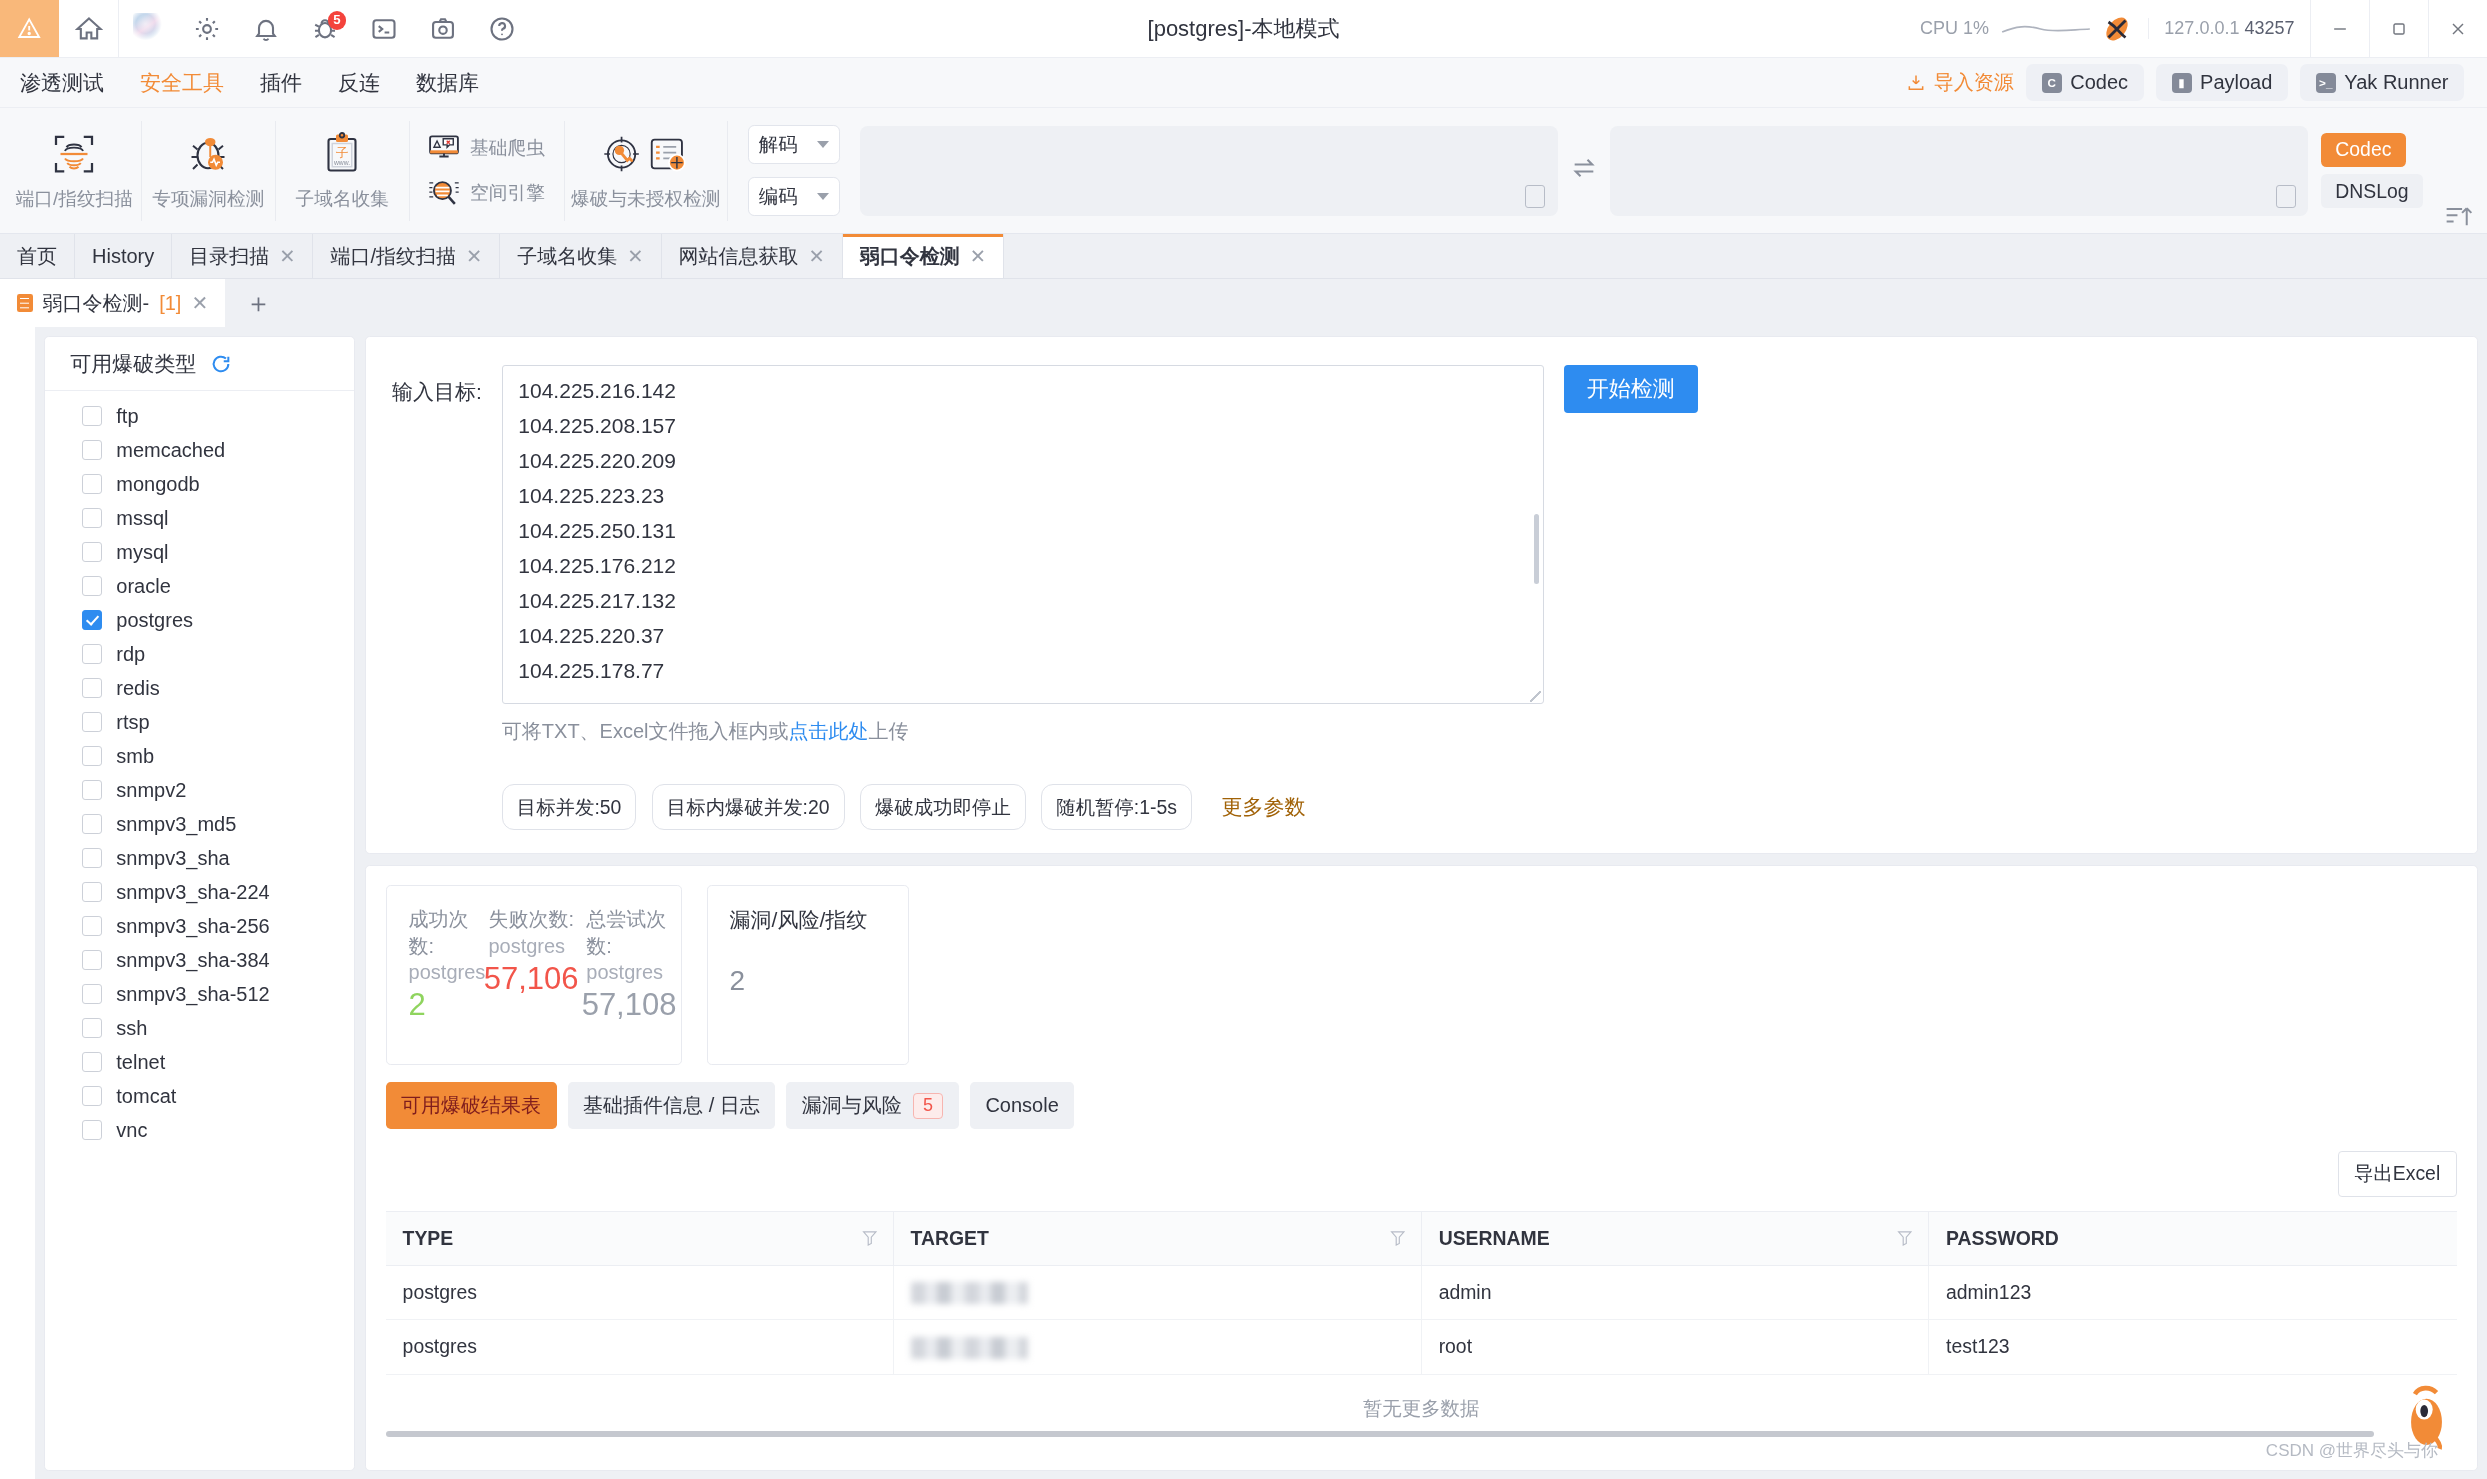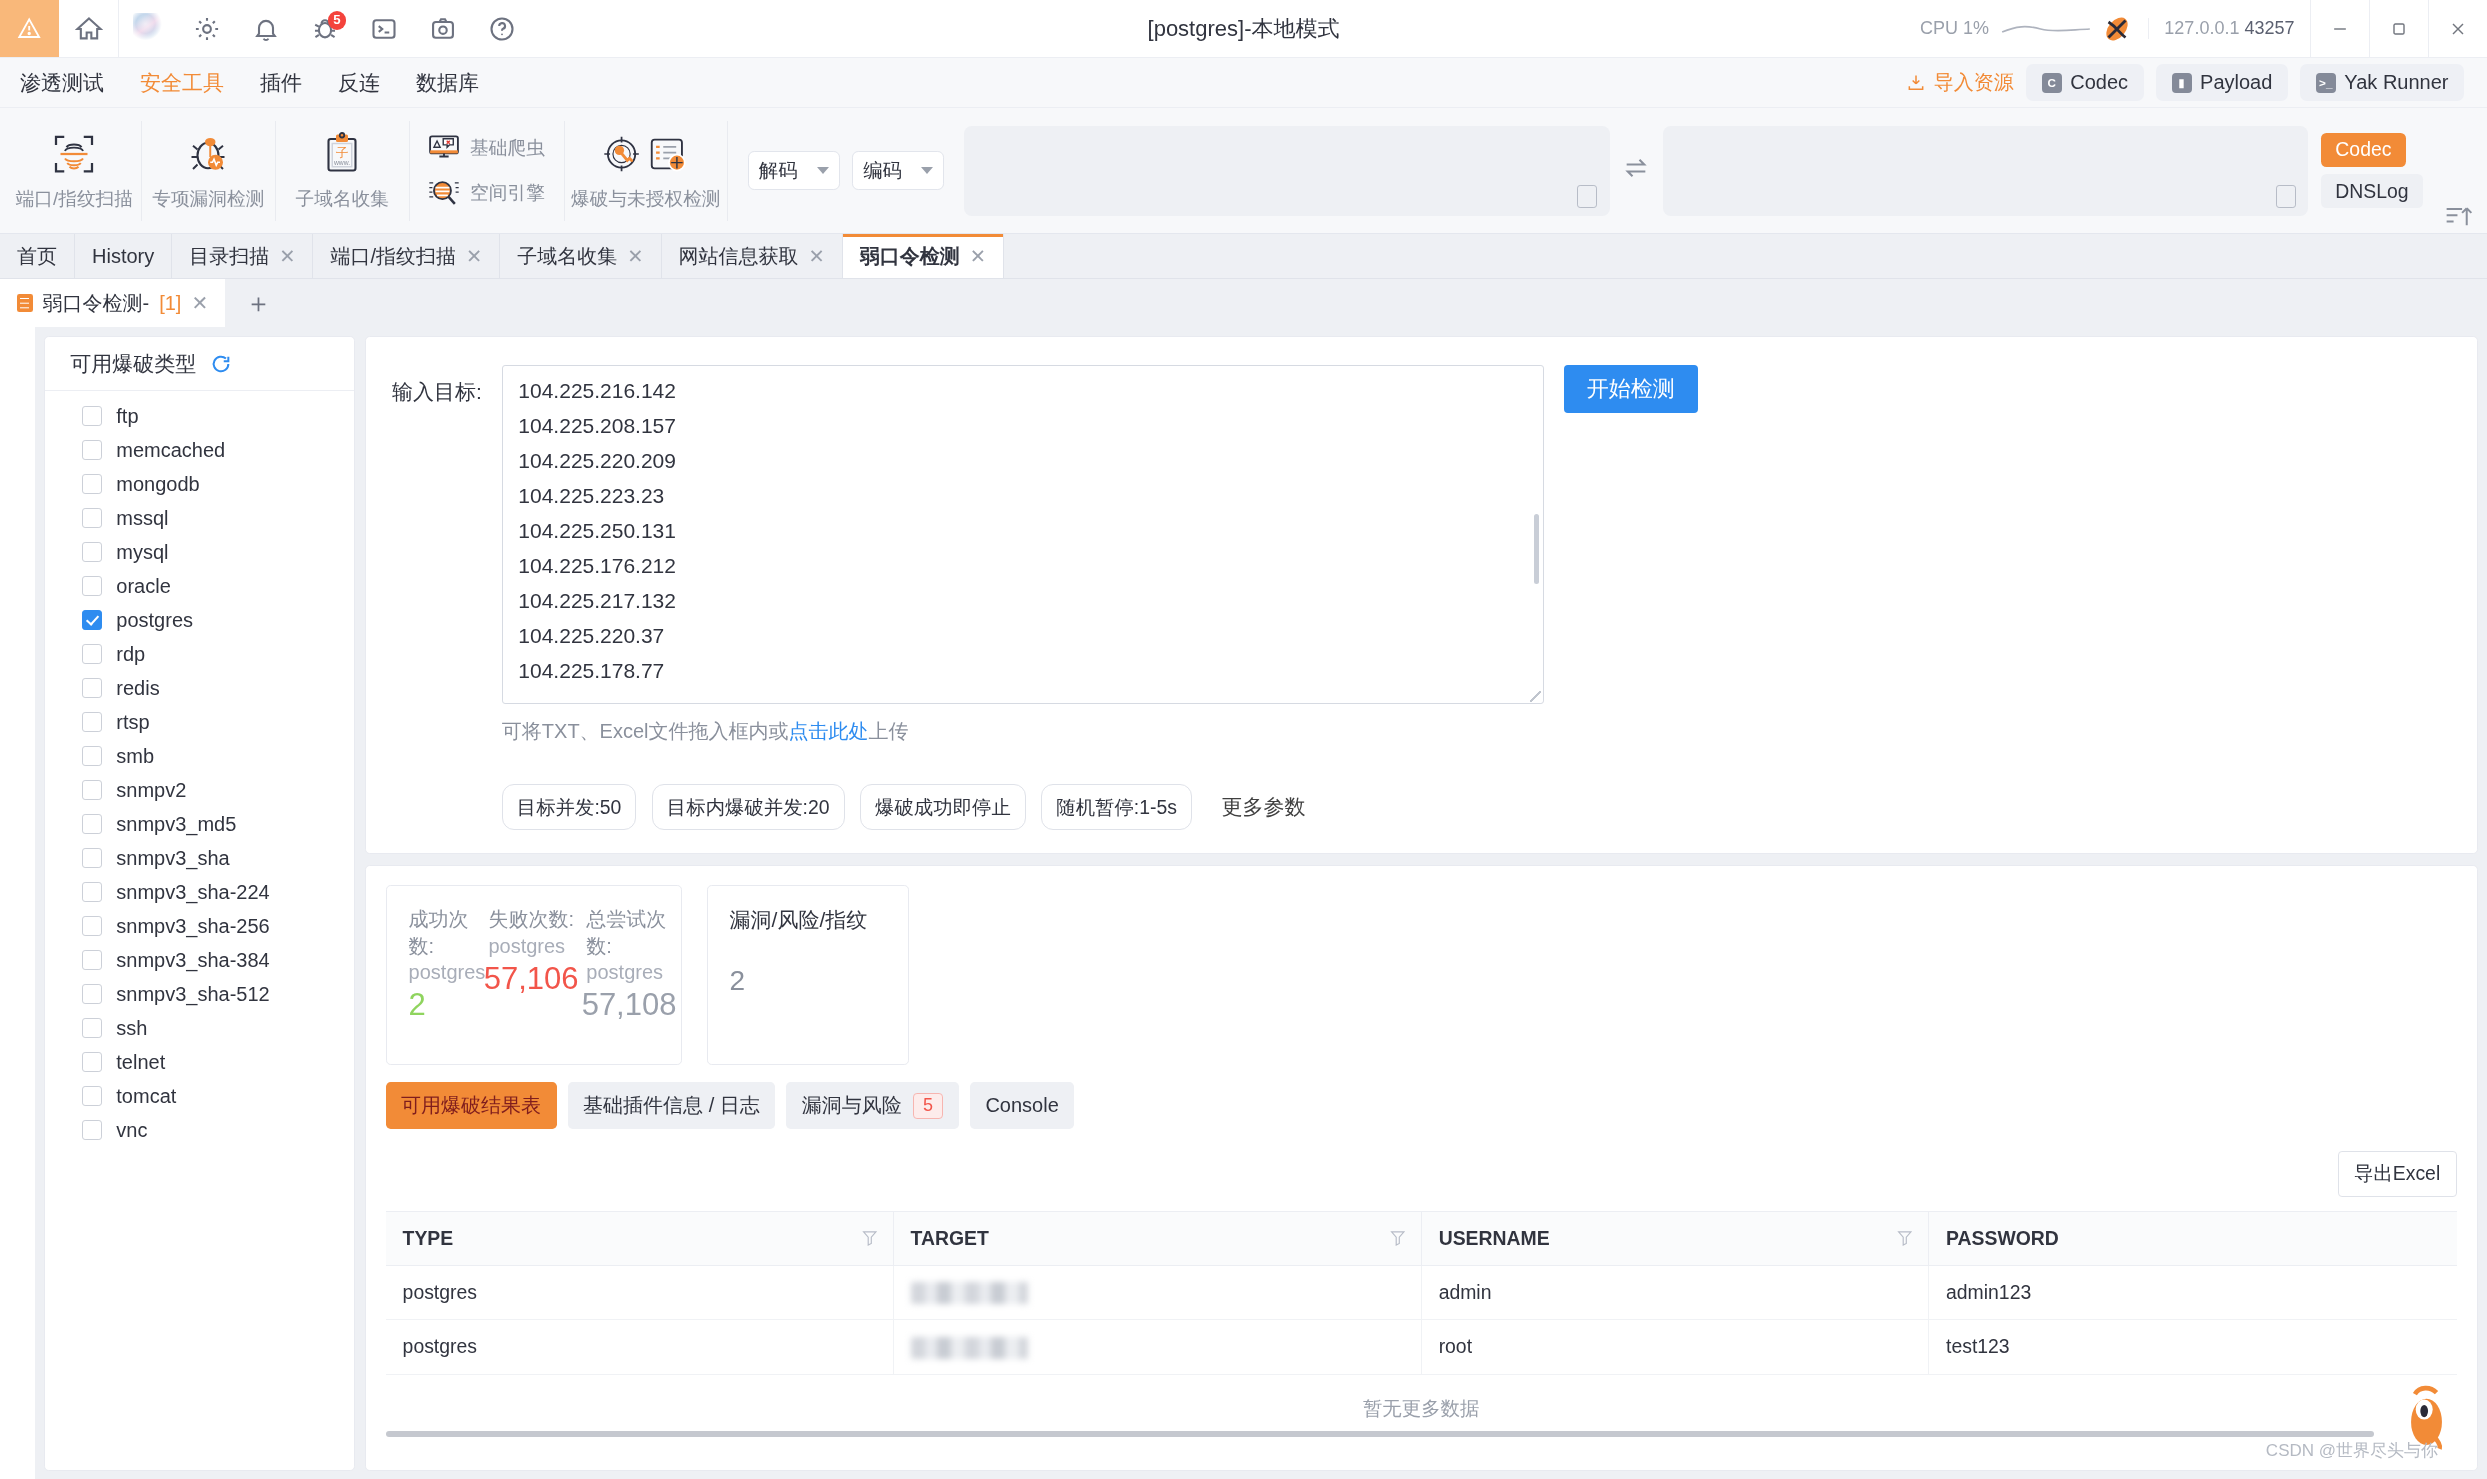--- a/index.html
+++ b/index.html
@@ -93,21 +93,21 @@
   .tool-dual {
     width: 155px; height: 100px; display: flex; flex-direction: column; justify-content: center;
     gap: 11px; padding-left: 17px; border-right: 0.8px solid #e9ebf0;
   }
   .dual-row { display: flex; align-items: center; gap: 9.3px; }
   .dual-row svg { width: 34px; height: 34px; }
   .dual-row .cap { font-size: 18.7px; color: #8a909c; }
   .tool-wide { width: 163px; }
   .tool-wide .glyph svg { width: 92px; height: 48px; }
 
-  .codec-col { display: flex; flex-direction: row; gap: 12.4px; padding: 0 20px; }
+  .codec-col { display: flex; flex-direction: column; gap: 12.4px; padding: 0 20px; }
   .sel {
     width: 92px; height: 39px; border: 0.8px solid #e2e5ec; background: #fff; border-radius: 6.2px;
     display: flex; align-items: center; justify-content: space-between; padding: 0 10px;
     font-size: 19.4px; color: #31343f;
   }
   .sel .chev { width: 0; height: 0; border-left: 6.2px solid transparent; border-right: 6.2px solid transparent; border-top: 7px solid #9aa0ab; }
 
   .codec-area { flex: 1; display: flex; align-items: center; gap: 12.4px; padding-right: 11px; height: 100%; }
   .codec-box {
     flex: 1; height: 90px; background: #eef0f4; border-radius: 7.8px; position: relative;
@@ -194,21 +194,21 @@
   .start-btn {
     background: #2e8cf0; color: #fff; font-size: 22px; border-radius: 3.9px;
     padding: 12.4px 23px; height: 48px; align-self: flex-start; white-space: nowrap;
     display: flex; align-items: center;
   }
   .params { display: flex; align-items: center; gap: 15.5px; margin-top: 39px; }
   .pbtn {
     border: 0.8px solid #dfe2e9; border-radius: 12px; background: #fff; padding: 8.6px 14px;
     font-size: 19.4px; color: #31343f;
   }
-  .more { color: #404040; font-size: 21px; margin-left: 14px; }
+  .more { color: #a16207; font-size: 21px; margin-left: 14px; }
 
   .result-panel { flex: 1; display: flex; flex-direction: column; padding: 18.7px 20px 0 20px; min-height: 0; }
   .cards { display: flex; gap: 25px; }
   .card { border: 0.8px solid #e8eaf0; border-radius: 4.7px; padding: 20px 22px; background: #fff; }
   .card-a { width: 296px; height: 180px; position: relative; }
   .stat-grid { display: flex; gap: 3.1px; }
   .stat { width: 104px; position: relative; }
   .stat .lbl { font-size: 20px; color: #8a909c; line-height: 26.4px; }
   .stat .sub { font-size: 20px; color: #a8adb8; line-height: 26.4px; }
   .stat .val { font-size: 31px; line-height: 36px; margin-top: 1.6px; }

